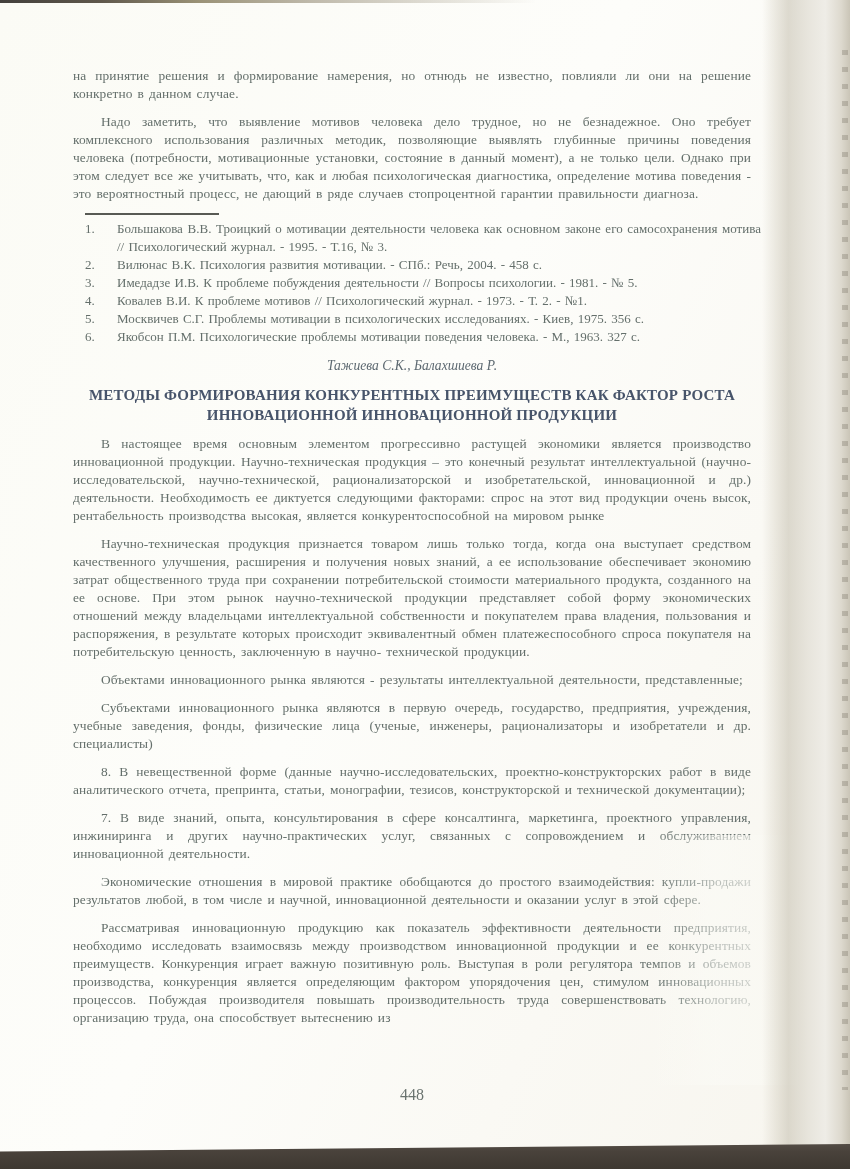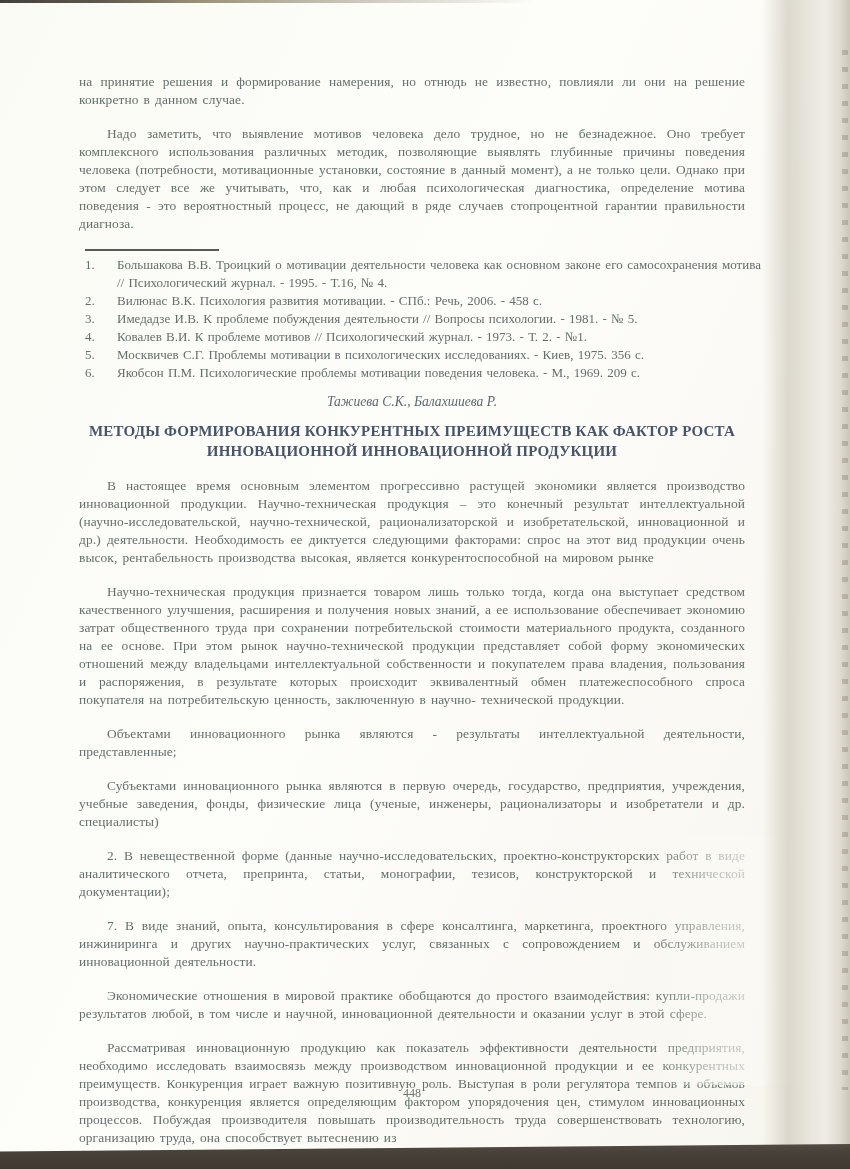--- a/index.html
+++ b/index.html
@@ -57,21 +57,21 @@
     width: 100%; height: 29px;
     clip-path: polygon(0 40%, 100% 14%, 100% 100%, 0 100%);
     background: linear-gradient(to bottom, #58514a 0%, #49423b 40%, #3e3831 100%);
   }
   
   .textblock {
     position: absolute;
     left: 63px; top: 57px;
     width: 698px;
   }
-  p { margin: 16px; }
+  p { margin: 10px; }
   .body {
     font-size: 13.4px;
     line-height: 18px;
     text-align: justify;
     word-spacing: 1.6px;
     letter-spacing: 0.1px;
     color: #646f6b;
   }
   .indent { text-indent: 28px; }
   .footnote-rule {
@@ -106,77 +106,77 @@
     font-size: 15px;
     line-height: 19.5px;
     letter-spacing: 0.2px;
     color: #47546a;
   }
   .page-number {
     position: absolute;
     left: 63px; top: 1086px;
     width: 698px;
     text-align: center;
-    font-size: 12px;
+    font-size: 16px;
     color: #6a736f;
   }
 </style>
 </head>
 <body>
 
 <div class="page">
 
   <div class="artifact-top"></div>
 
   <div class="textblock">
 
     <p class="body">на принятие решения и формирование намерения, но отнюдь не известно, повлияли ли они на решение конкретно в данном случае.</p>
     <p class="body indent">Надо заметить, что выявление мотивов человека дело трудное, но не безнадежное. Оно требует комплексного использования различных методик, позволяющие выявлять глубинные причины поведения человека (потребности, мотивационные установки, состояние в данный момент), а не только цели. Однако при этом следует все же учитывать, что, как и любая психологическая диагностика, определение мотива поведения - это вероятностный процесс, не дающий в ряде случаев стопроцентной гарантии правильности диагноза.</p>
 
     <div class="footnote-rule"></div>
 
     <div class="refs">
       <div class="ref-row">
         <span class="ref-num">1.</span>
-        <span class="ref-text">Большакова В.В. Троицкий о мотивации деятельности человека как основном законе его самосохранения мотива // Психологический журнал. - 1995. - Т.16, № 4.</span>
+        <span class="ref-text">Большакова В.В. Троицкий о мотивации деятельности человека как основном законе его самосохранения мотива // Психологический журнал. - 1995. - Т.16, № 3.</span>
       </div>
       <div class="ref-row">
         <span class="ref-num">2.</span>
-        <span class="ref-text">Вилюнас В.К. Психология развития мотивации. - СПб.: Речь, 2006. - 458 с.</span>
+        <span class="ref-text">Вилюнас В.К. Психология развития мотивации. - СПб.: Речь, 2004. - 458 с.</span>
       </div>
       <div class="ref-row">
         <span class="ref-num">3.</span>
         <span class="ref-text">Имедадзе И.В. К проблеме побуждения деятельности // Вопросы психологии. - 1981. - № 5.</span>
       </div>
       <div class="ref-row">
         <span class="ref-num">4.</span>
         <span class="ref-text">Ковалев В.И. К проблеме мотивов // Психологический журнал. - 1973. - Т. 2. - №1.</span>
       </div>
       <div class="ref-row">
         <span class="ref-num">5.</span>
         <span class="ref-text">Москвичев С.Г. Проблемы мотивации в психологических исследованиях. - Киев, 1975. 356 с.</span>
       </div>
       <div class="ref-row">
         <span class="ref-num">6.</span>
-        <span class="ref-text">Якобсон П.М. Психологические проблемы мотивации поведения человека. - М., 1969. 209 с.</span>
+        <span class="ref-text">Якобсон П.М. Психологические проблемы мотивации поведения человека. - М., 1963. 327 с.</span>
       </div>
     </div>
 
     <p class="authors">Тажиева С.К., Балахшиева Р.</p>
 
     <h1 class="title">
       <span>МЕТОДЫ ФОРМИРОВАНИЯ КОНКУРЕНТНЫХ ПРЕИМУЩЕСТВ КАК ФАКТОР РОСТА</span><br>
       <span>ИННОВАЦИОННОЙ ИННОВАЦИОННОЙ ПРОДУКЦИИ</span>
     </h1>
 
     <p class="body indent">В настоящее время основным элементом прогрессивно растущей экономики является производство инновационной продукции. Научно-техническая продукция – это конечный результат интеллектуальной (научно-исследовательской, научно-технической, рационализаторской и изобретательской, инновационной и др.) деятельности. Необходимость ее диктуется следующими факторами: спрос на этот вид продукции очень высок,  рентабельность производства высокая, является конкурентоспособной на мировом рынке</p>
     <p class="body indent">Научно-техническая продукция признается товаром лишь только тогда, когда она выступает средством качественного улучшения, расширения и получения новых знаний, а ее использование обеспечивает экономию затрат общественного труда при сохранении потребительской стоимости материального продукта, созданного на ее основе. При этом рынок научно-технической продукции представляет собой форму экономических отношений между владельцами интеллектуальной собственности и покупателем права владения, пользования и распоряжения, в результате которых происходит эквивалентный обмен платежеспособного спроса покупателя на потребительскую ценность, заключенную в научно- технической продукции.</p>
     <p class="body indent">Объектами инновационного рынка являются - результаты интеллектуальной деятельности, представленные;</p>
     <p class="body indent">Субъектами инновационного рынка являются в первую очередь, государство, предприятия, учреждения, учебные заведения, фонды, физические лица (ученые, инженеры, рационализаторы и изобретатели и др. специалисты)</p>
-    <p class="body indent">2.  В невещественной форме (данные научно-исследовательских, проектно-конструкторских работ в виде аналитического отчета, препринта, статьи, монографии, тезисов, конструкторской и технической документации);</p>
+    <p class="body indent">8.  В невещественной форме (данные научно-исследовательских, проектно-конструкторских работ в виде аналитического отчета, препринта, статьи, монографии, тезисов, конструкторской и технической документации);</p>
     <p class="body indent">7.  В виде знаний, опыта, консультирования в сфере консалтинга, маркетинга, проектного управления, инжиниринга и других научно-практических услуг, связанных с сопровождением и обслуживанием инновационной деятельности.</p>
     <p class="body indent">Экономические отношения в мировой практике обобщаются до простого взаимодействия: купли-продажи результатов любой, в том числе и научной, инновационной деятельности и оказании услуг в этой сфере.</p>
     <p class="body indent">Рассматривая инновационную продукцию как показатель эффективности деятельности предприятия, необходимо исследовать взаимосвязь между производством инновационной продукции и ее конкурентных преимуществ. Конкуренция играет важную позитивную роль. Выступая в роли регулятора темпов и объемов производства, конкуренция является определяющим фактором упорядочения цен, стимулом инновационных процессов. Побуждая производителя повышать производительность труда совершенствовать технологию, организацию труда, она способствует вытеснению из</p>
 
   </div>
 
   <div class="page-number">448</div>
 
   <div class="fade-right"></div>
   <div class="curl-right"></div>

